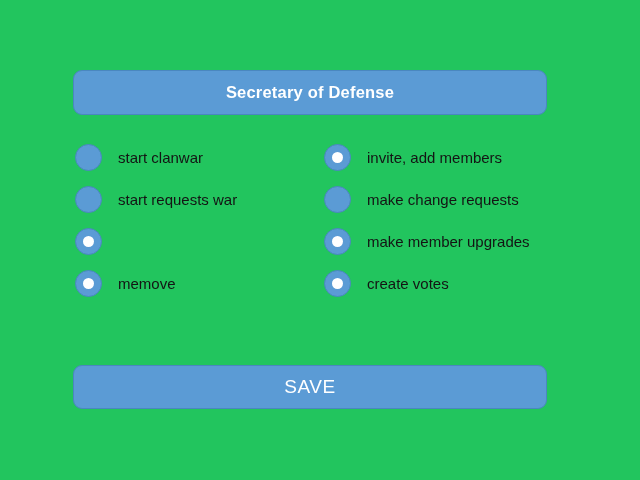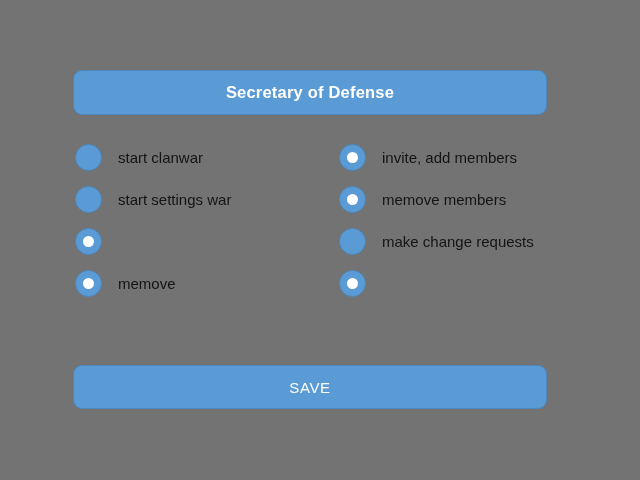--- a/index.html
+++ b/index.html
@@ -10,21 +10,21 @@
   }
   body {
     font-family: "Liberation Sans", sans-serif;
     -webkit-font-smoothing: antialiased;
   }
 
   .screen {
     position: relative;
     width: 640px;
     height: 480px;
-    background: #737373;
+    background: #22c55e;
     overflow: hidden;
     box-sizing: border-box;
   }
 
   
   .bar {
     position: absolute;
     left: 73px;
     width: 474px;
     box-sizing: border-box;
@@ -40,39 +40,39 @@
   }
   .bar-title {
     top: 70px;
     height: 45px;
     font-size: 16.5px;
     font-weight: bold;
   }
   .bar-save {
     top: 365px;
     height: 44px;
-    font-size: 15px;
+    font-size: 19px;
     font-weight: normal;
     letter-spacing: 0.6px;
   }
 
   
   .columns {
     position: absolute;
     top: 136px;
     left: 0;
     width: 640px;
     height: 212px;
   }
   .column {
     position: absolute;
     top: 0;
   }
   .column-left  { left: 75px; }
-  .column-right { left: 339px; }
+  .column-right { left: 324px; }
 
   .perm-row {
     display: flex;
     align-items: center;
     height: 42px;
     margin-bottom: 0px;
   }
 
   
   .circle {
@@ -116,46 +116,47 @@
 
   <div class="columns">
 
     <div class="column column-left" id="col-left">
         <div class="perm-row">
           <span class="circle"></span>
           <span class="perm-label">start clanwar</span>
         </div>
         <div class="perm-row">
           <span class="circle"></span>
-          <span class="perm-label">start settings war</span>
+          <span class="perm-label">start requests war</span>
         </div>
         <div class="perm-row">
           <span class="circle hollow"></span>
         </div>
         <div class="perm-row">
           <span class="circle hollow"></span>
           <span class="perm-label">memove</span>
         </div>
       </div>
 
     <div class="column column-right" id="col-right">
         <div class="perm-row">
           <span class="circle hollow"></span>
           <span class="perm-label">invite, add members</span>
         </div>
         <div class="perm-row">
-          <span class="circle hollow"></span>
-          <span class="perm-label">memove members</span>
-        </div>
-        <div class="perm-row">
           <span class="circle"></span>
           <span class="perm-label">make change requests</span>
         </div>
         <div class="perm-row">
           <span class="circle hollow"></span>
+          <span class="perm-label">make member upgrades</span>
+        </div>
+        <div class="perm-row">
+          <span class="circle hollow"></span>
+          <span class="perm-label">create votes</span>
         </div>
       </div>
 
   </div>
 
   <div class="bar bar-save">
     <span>SAVE</span>
   </div>
 
 </div>

